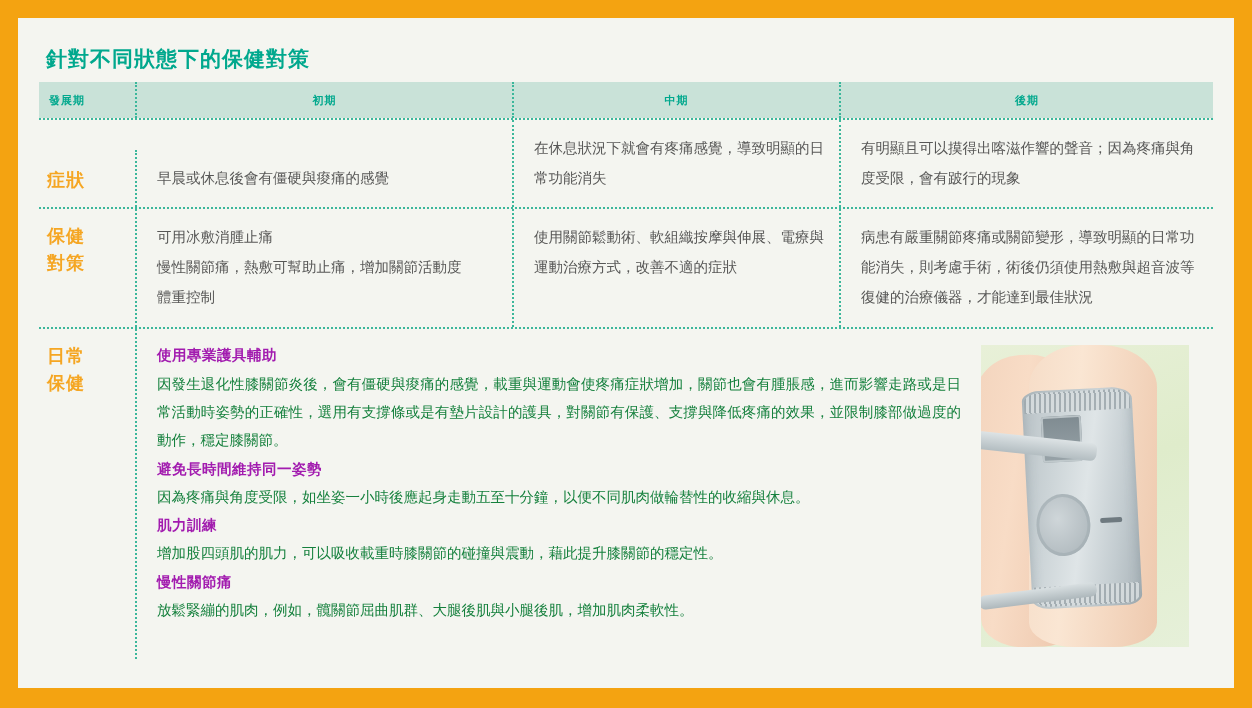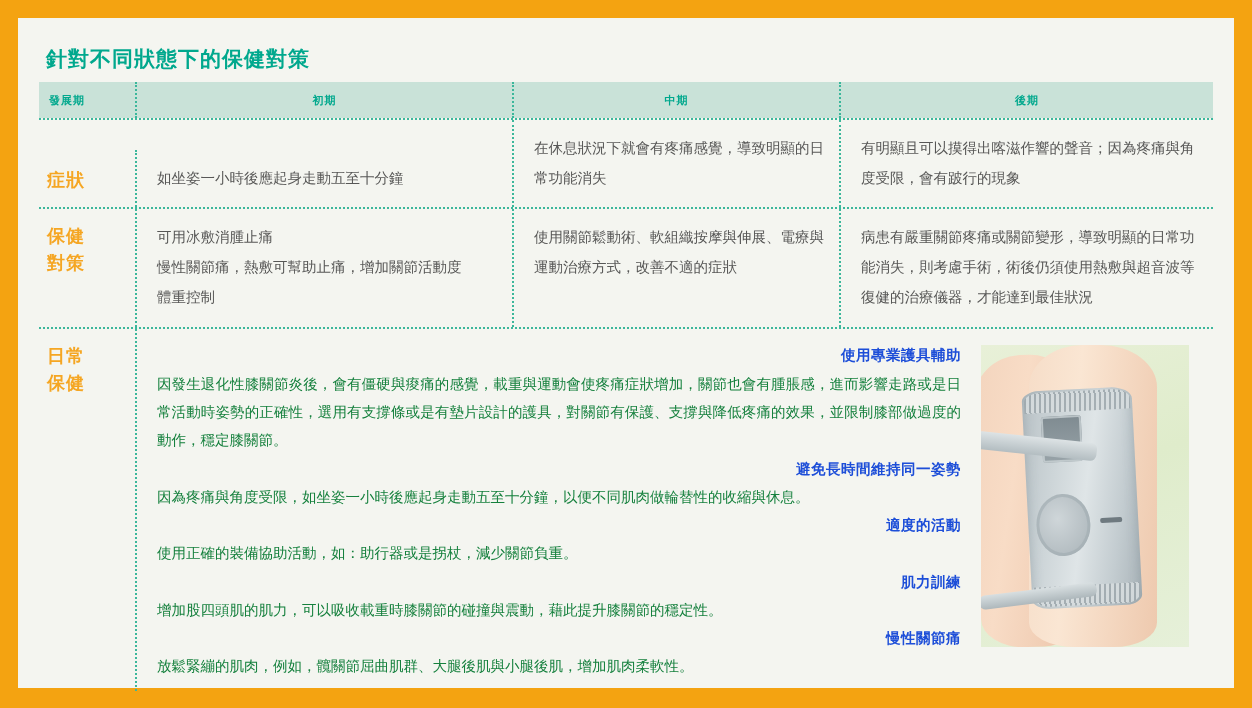--- a/index.html
+++ b/index.html
@@ -115,27 +115,26 @@
   .daily-body {
     position: relative;
     display: flex;
     padding: 12px 14px 10px 20px;
   }
   .daily-text {
     flex: 1 1 auto;
     padding-right: 20px;
   }
   .daily-text h4 {
-    color: #1d4ed8;
+    color: #a21caf;
     font-size: 14.5px;
     font-weight: bold;
     line-height: 1.95;
     margin: 0;
     letter-spacing: .5px;
-    text-align: right;
   }
   .daily-text p {
     color: #15803d;
     font-size: 14.5px;
     line-height: 1.95;
     margin: 0;
     text-align: justify;
   }
 
   
@@ -253,21 +252,21 @@
         <div class="cell c1 vsep">初期</div>
         <div class="cell c2 vsep">中期</div>
         <div class="cell c3 vsep">後期</div>
       </div>
 
       <div class="hsep"></div>
 
       <div class="row body-row r-symptom">
         <div class="cell first c0"><span>症狀</span></div>
         <div class="cell c1 vsep">
-            <p>如坐姿一小時後應起身走動五至十分鐘</p>
+            <p>早晨或休息後會有僵硬與痠痛的感覺</p>
           </div>
         <div class="cell c2 vsep">
             <p>在休息狀況下就會有疼痛感覺，導致明顯的日常功能消失</p>
           </div>
         <div class="cell c3 vsep">
             <p>有明顯且可以摸得出喀滋作響的聲音；因為疼痛與角度受限，會有跛行的現象</p>
           </div>
       </div>
 
       <div class="hsep"></div>
@@ -300,24 +299,20 @@
         <div class="cwide daily-sep">
           <div class="daily-body">
             <div class="daily-text">
               <div>
                 <h4>使用專業護具輔助</h4>
                 <p>因發生退化性膝關節炎後，會有僵硬與痠痛的感覺，載重與運動會使疼痛症狀增加，關節也會有腫脹感，進而影響走路或是日常活動時姿勢的正確性，選用有支撐條或是有墊片設計的護具，對關節有保護、支撐與降低疼痛的效果，並限制膝部做過度的動作，穩定膝關節。</p>
               </div>
               <div>
                 <h4>避免長時間維持同一姿勢</h4>
                 <p>因為疼痛與角度受限，如坐姿一小時後應起身走動五至十分鐘，以便不同肌肉做輪替性的收縮與休息。</p>
-              </div>
-              <div>
-                <h4>適度的活動</h4>
-                <p>使用正確的裝備協助活動，如：助行器或是拐杖，減少關節負重。</p>
               </div>
               <div>
                 <h4>肌力訓練</h4>
                 <p>增加股四頭肌的肌力，可以吸收載重時膝關節的碰撞與震動，藉此提升膝關節的穩定性。</p>
               </div>
               <div>
                 <h4>慢性關節痛</h4>
                 <p>放鬆緊繃的肌肉，例如，髖關節屈曲肌群、大腿後肌與小腿後肌，增加肌肉柔軟性。</p>
               </div>
             </div>

